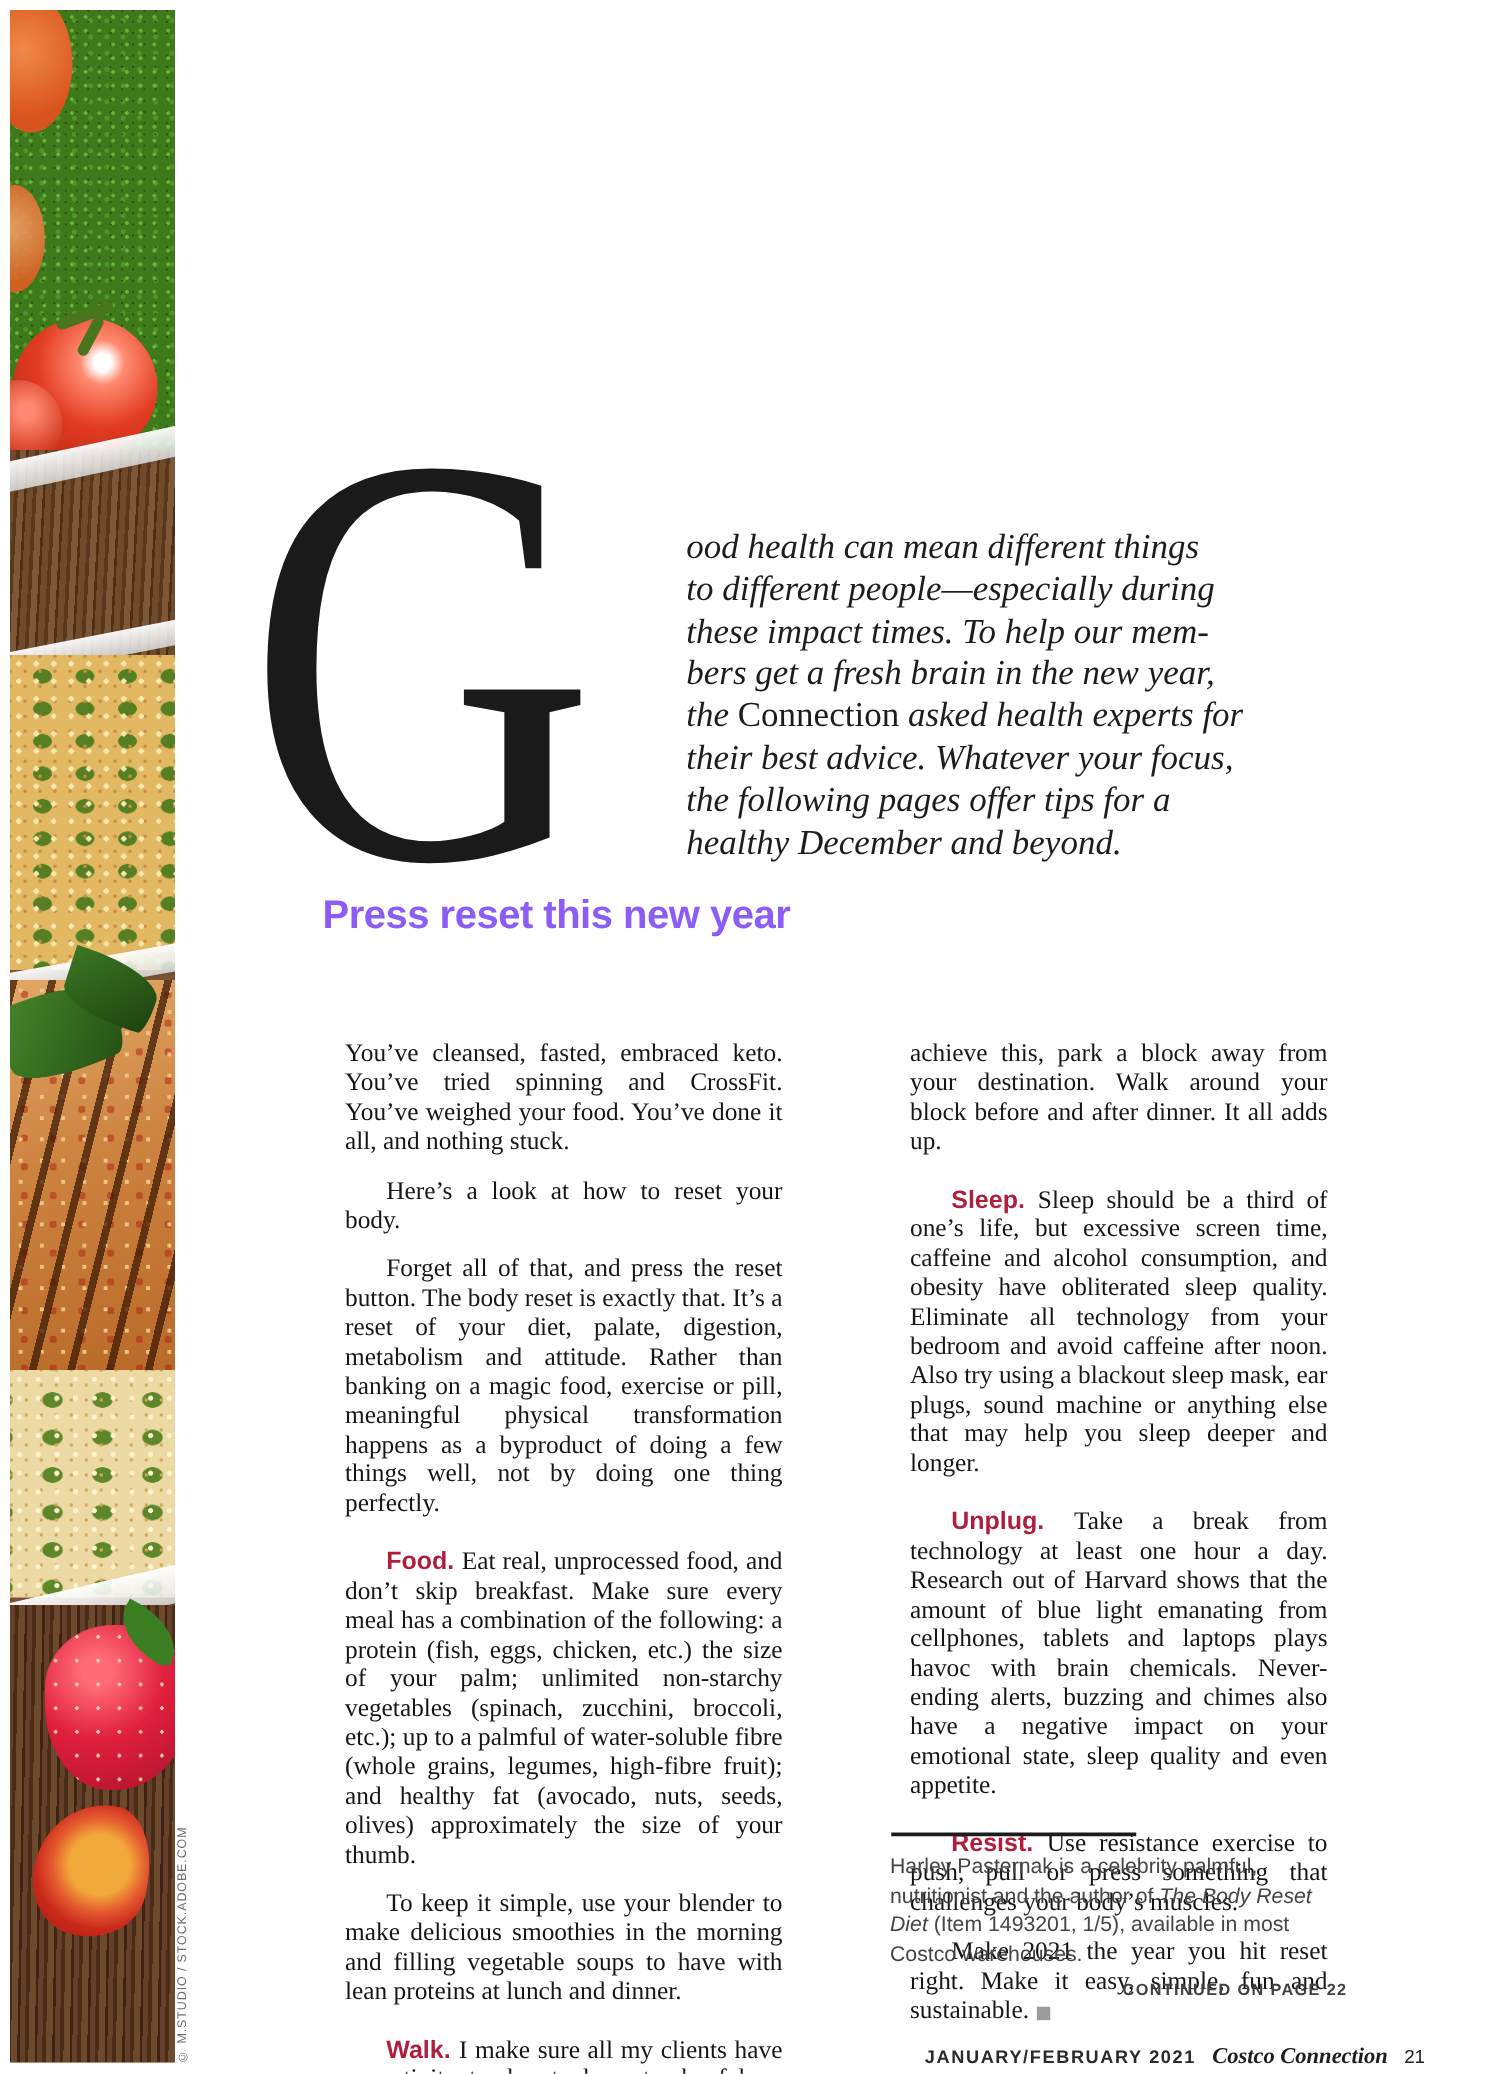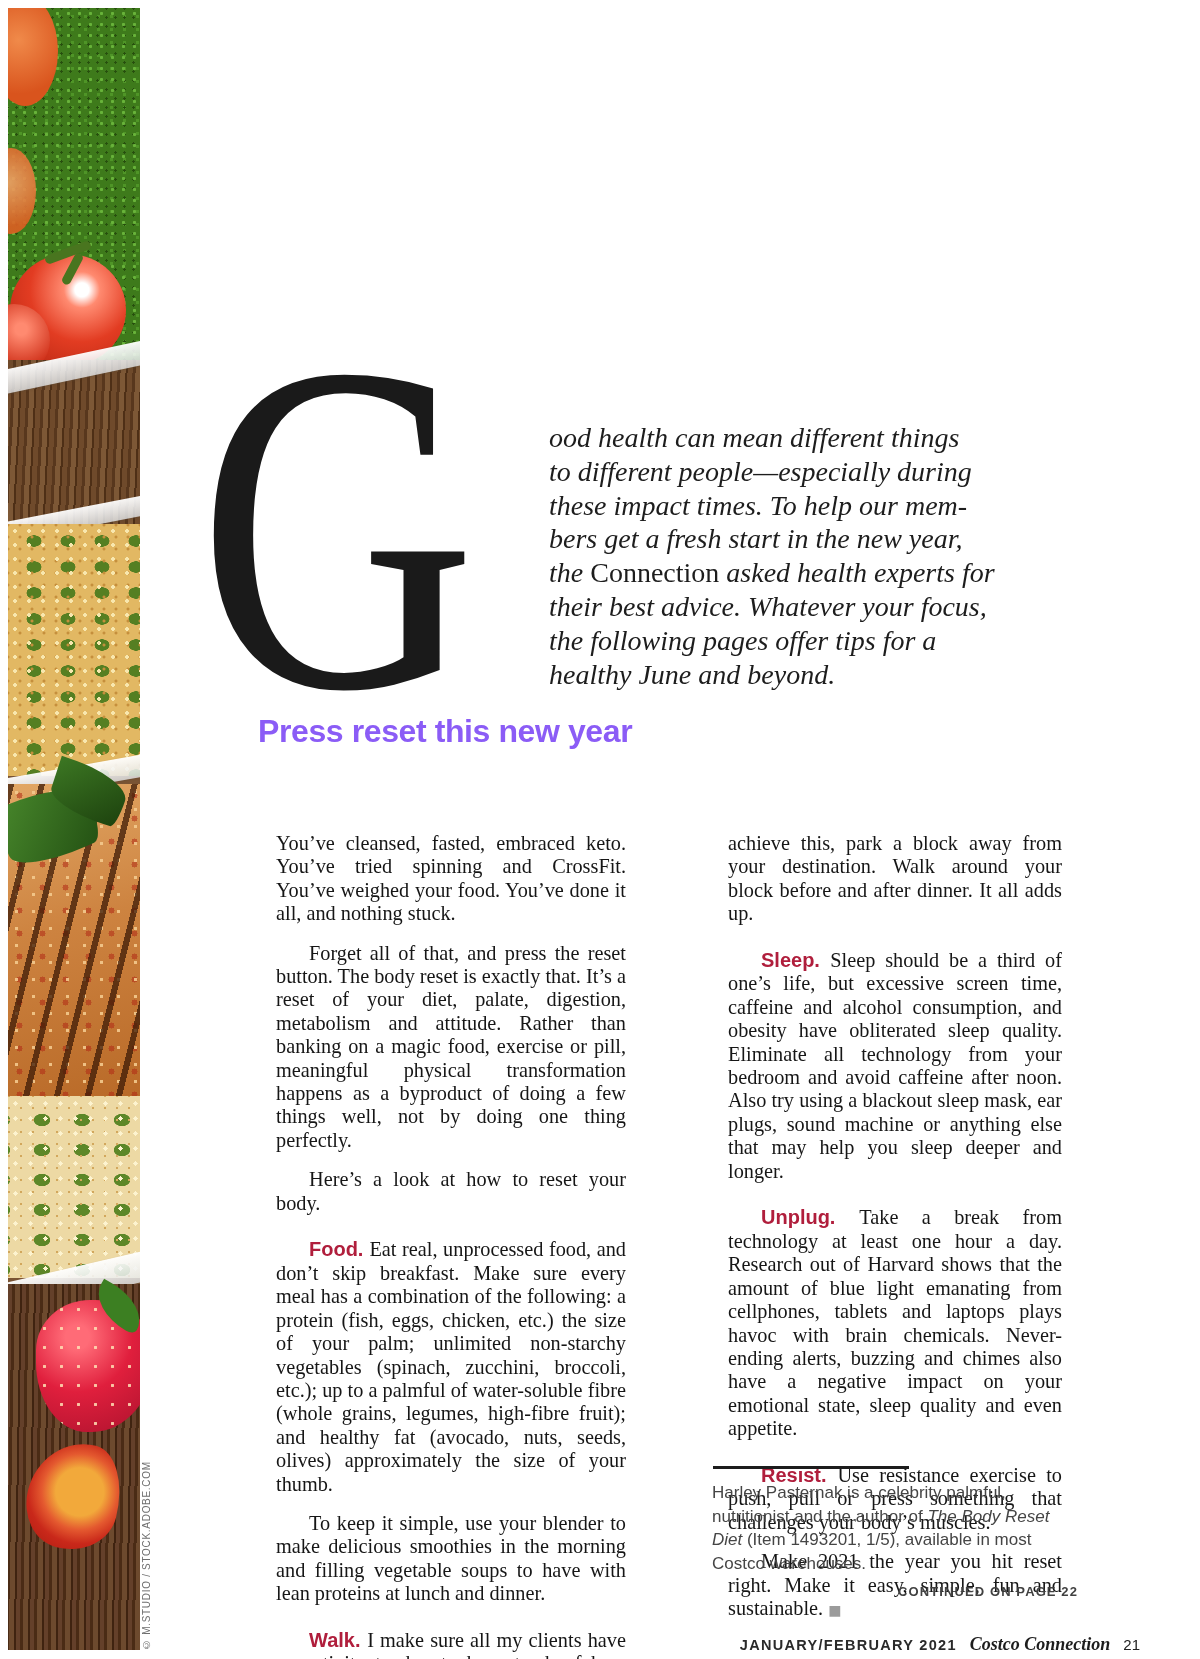--- a/index.html
+++ b/index.html
@@ -205,33 +205,33 @@
 <div class="photo-credit">© M.STUDIO / STOCK.ADOBE.COM</div>
 
 <svg class="dropcap-svg" width="300" height="340">
   <text x="0" y="320" font-size="470" transform="scale(0.82 1)">G</text>
 </svg>
 
 <div class="intro" id="intro-lines">
     <div class="intro-line"><span>ood health can mean different things</span></div>
     <div class="intro-line"><span>to different people—especially during</span></div>
     <div class="intro-line"><span>these impact times. To help our mem-</span></div>
-    <div class="intro-line"><span>bers get a fresh start in the new year,</span></div>
+    <div class="intro-line"><span>bers get a fresh brain in the new year,</span></div>
     <div class="intro-line"><span>the </span><span class="roman">Connection</span><span> asked health experts for</span></div>
     <div class="intro-line"><span>their best advice. Whatever your focus,</span></div>
     <div class="intro-line"><span>the following pages offer tips for a</span></div>
-    <div class="intro-line"><span>healthy June and beyond.</span></div>
+    <div class="intro-line"><span>healthy December and beyond.</span></div>
   </div>
 
 <div class="article-heading">Press reset this new year</div>
 
 <div class="col col-left" id="col-left">
     <p>You’ve cleansed, fasted, embraced keto. You’ve tried spinning and CrossFit. You’ve weighed your food. You’ve done it all, and nothing stuck.</p>
+    <p class="indent">Here’s a look at how to reset your body.</p>
     <p class="indent">Forget all of that, and press the reset button. The body reset is exactly that. It’s a reset of your diet, palate, digestion, metabolism and attitude. Rather than banking on a magic food, exercise or pill, meaningful physical transformation happens as a byproduct of doing a few things well, not by doing one thing perfectly.</p>
-    <p class="indent">Here’s a look at how to reset your body.</p>
     <p class="indent gap"><span class="label">Food. </span>Eat real, unprocessed food, and don’t skip breakfast. Make sure every meal has a combination of the following: a protein (fish, eggs, chicken, etc.) the size of your palm; unlimited non-starchy vegetables (spinach, zucchini, broccoli, etc.); up to a palmful of water-soluble fibre (whole grains, legumes, high-fibre fruit); and healthy fat (avocado, nuts, seeds, olives) approximately the size of your thumb.</p>
     <p class="indent">To keep it simple, use your blender to make delicious smoothies in the morning and filling vegetable soups to have with lean proteins at lunch and dinner.</p>
     <p class="indent gap"><span class="label">Walk. </span>I make sure all my clients have an activity tracker to keep track of how many steps they take each day. Ideally, people reach at least 10,000 steps each day. To help</p>
   </div>
 <div class="col col-right" id="col-right">
     <p>achieve this, park a block away from your destination. Walk around your block before and after dinner. It all adds up.</p>
     <p class="indent gap"><span class="label">Sleep. </span>Sleep should be a third of one’s life, but excessive screen time, caffeine and alcohol consumption, and obesity have obliterated sleep quality. Eliminate all technology from your bedroom and avoid caffeine after noon. Also try using a blackout sleep mask, ear plugs, sound machine or anything else that may help you sleep deeper and longer.</p>
     <p class="indent gap"><span class="label">Unplug. </span>Take a break from technology at least one hour a day. Research out of Harvard shows that the amount of blue light emanating from cellphones, tablets and laptops plays havoc with brain chemicals. Never-ending alerts, buzzing and chimes also have a negative impact on your emotional state, sleep quality and even appetite.</p>
     <p class="indent gap"><span class="label">Resist. </span>Use resistance exercise to push, pull or press something that challenges your body’s muscles.</p>
     <p class="indent">Make 2021 the year you hit reset right. Make it easy, simple, fun and sustainable.<span class="end-mark">■</span></p>

